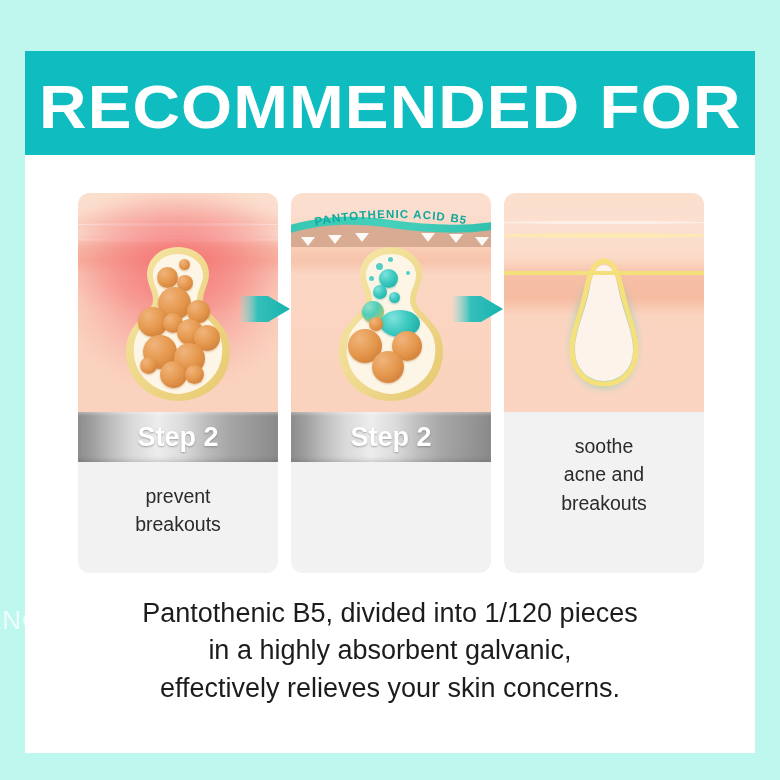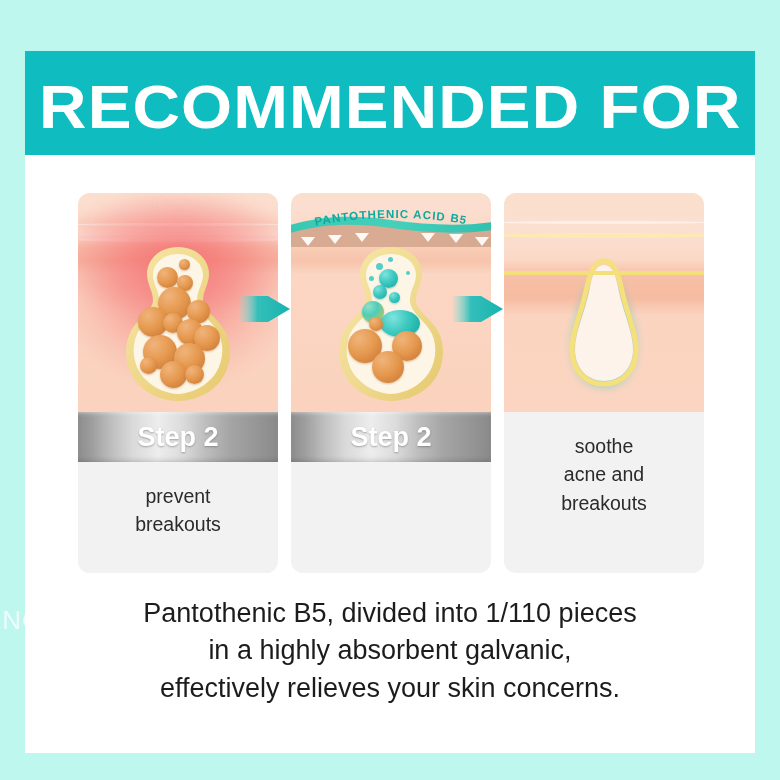--- a/index.html
+++ b/index.html
@@ -453,17 +453,17 @@
         <linearGradient id="arrGrad2" x1="0" y1="0" x2="1" y2="0">
           <stop offset="0%" stop-color="#7fe0db" stop-opacity="0.15"></stop>
           <stop offset="35%" stop-color="#35bfbb"></stop>
           <stop offset="100%" stop-color="#17b3ad"></stop>
         </linearGradient>
       </defs>
       <path d="M0 8 L28 8 L50 21 L28 34 L0 34 Z" fill="url(#arrGrad2)"></path>
     </svg>
   </div>
 
-  <div class="paragraph">Pantothenic B5, divided into 1/110 pieces
+  <div class="paragraph">Pantothenic B5, divided into 1/120 pieces
 in a highly absorbent galvanic,
 effectively relieves your skin concerns.</div>
 
 </div>
 
 </body></html>

